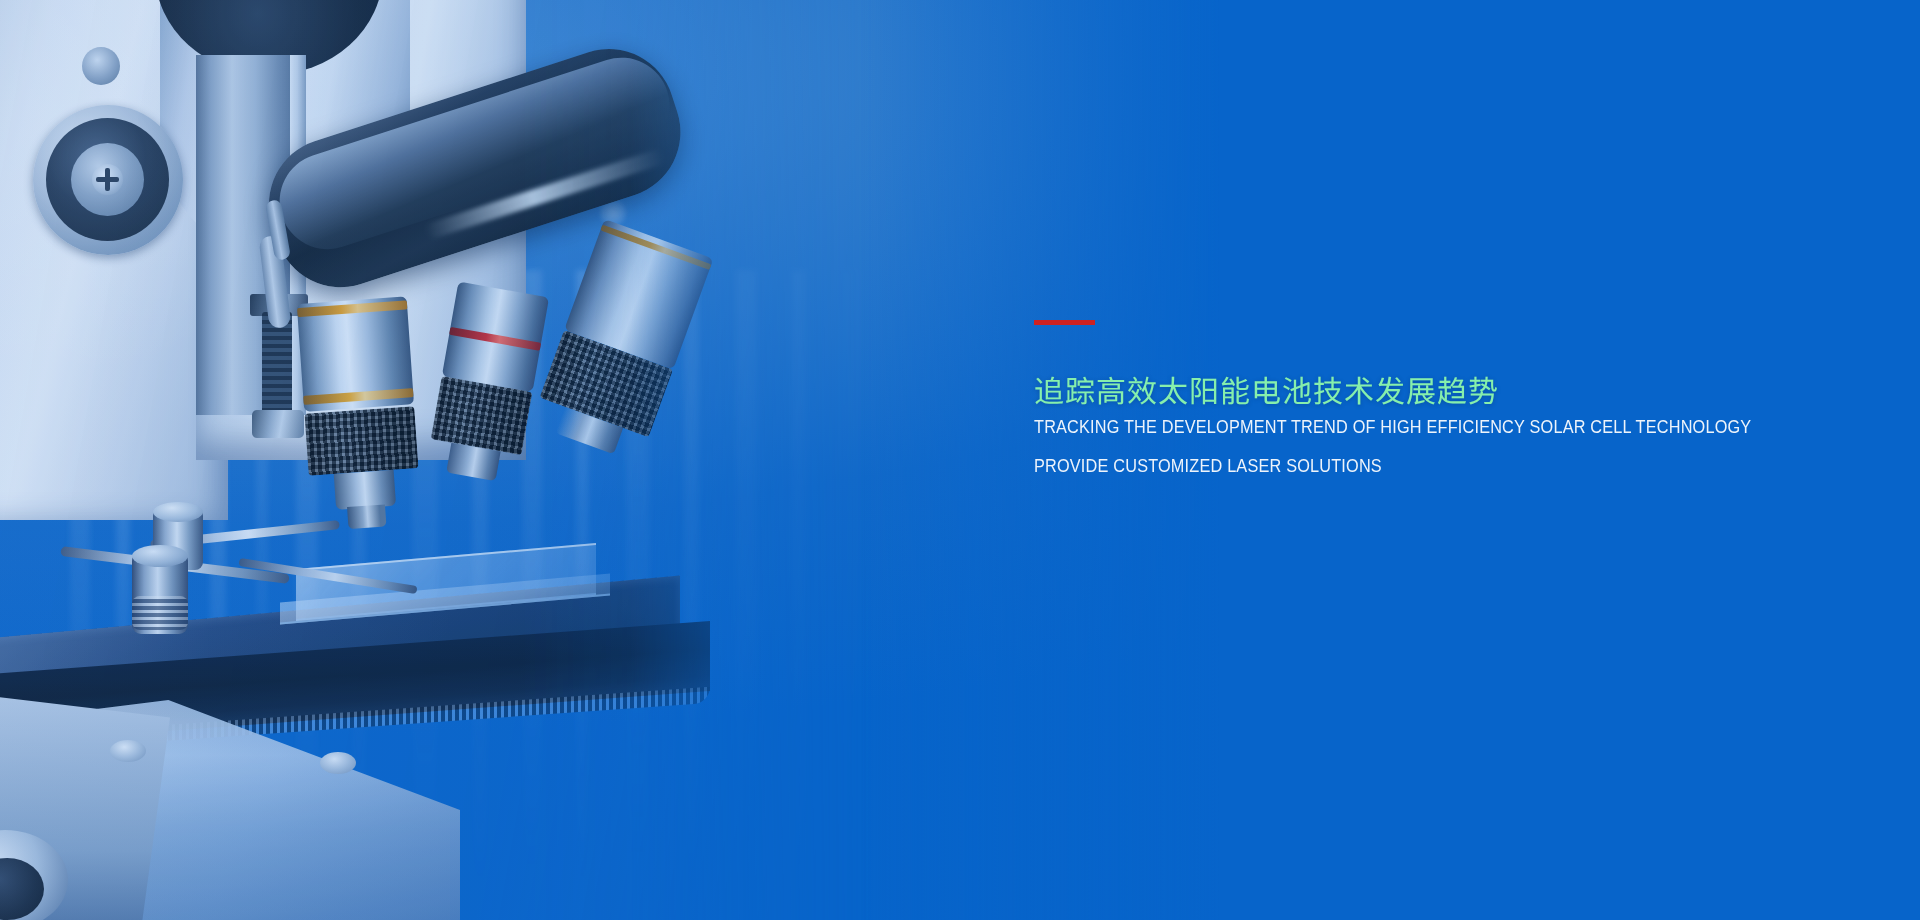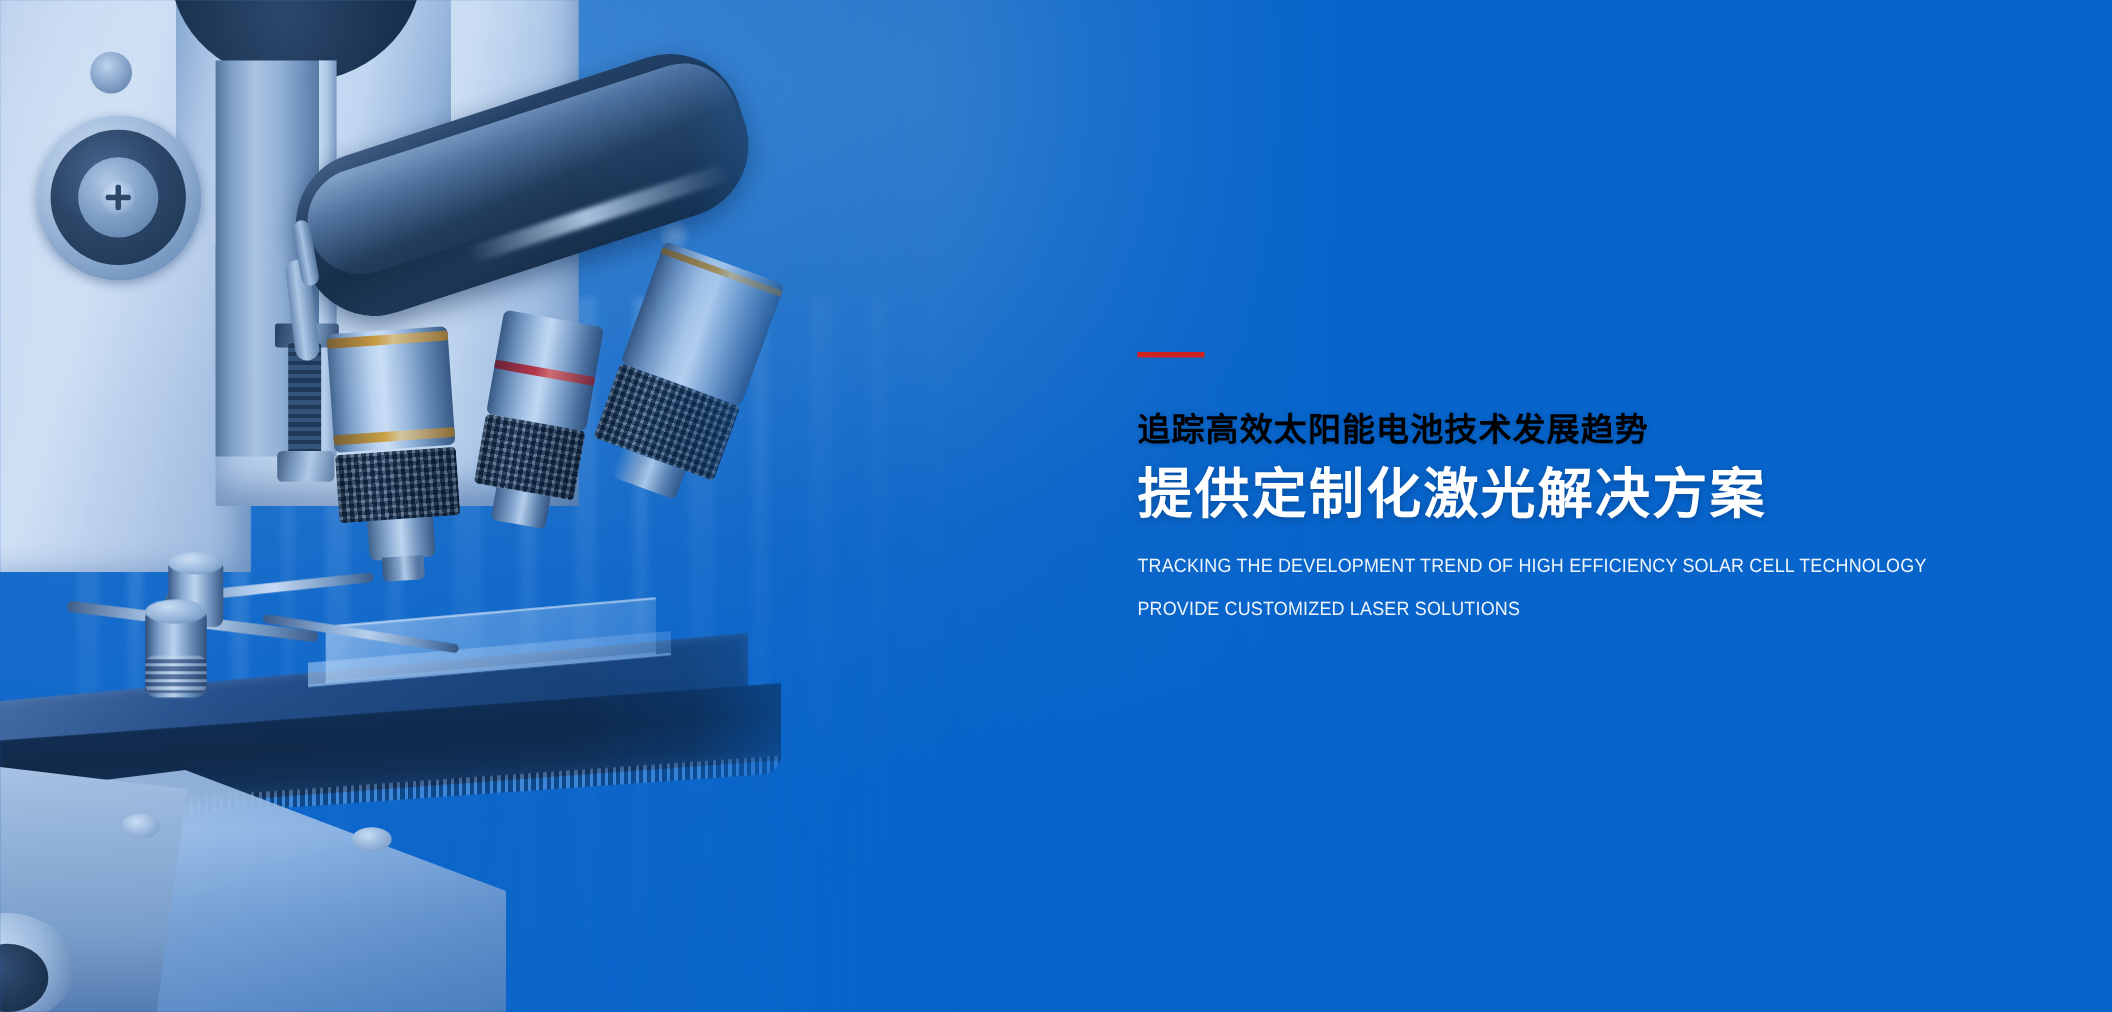--- a/index.html
+++ b/index.html
@@ -320,22 +320,22 @@
     left:1034px; top:320px;
     width:820px;
   }
   .accent-bar {
     width:61px; height:5px;
     background:#ce2221;
     margin-bottom:48px;
   }
   .headline-sm {
     font-size:30px;
-    font-weight:700;
-    color:#000000;
+    font-weight:400;
+    color:#86efac;
     letter-spacing:1px;
     line-height:1.25;
     margin-bottom:8px;
     text-shadow:0 1px 4px rgba(4,40,90,.35);
   }
   .headline-lg {
     font-size:50px;
     font-weight:700;
     color:#ffffff;
     letter-spacing:2px;
@@ -459,20 +459,19 @@
     <div class="photo-blue"></div>
   </div>
 
   <div class="bg-right-flat"></div>
 
   <div class="content">
     <div class="accent-bar"></div>
 
     <div class="headline-sm">追踪高效太阳能电池技术发展趋势</div>
 
-    <div class="headline-lg">提供定制化激光解决方案</div>
 
     <div class="subline">TRACKING THE DEVELOPMENT TREND OF HIGH EFFICIENCY SOLAR CELL TECHNOLOGY</div>
 
     <div class="subline">PROVIDE CUSTOMIZED LASER SOLUTIONS</div>
   </div>
 
 </div>
 
 </body></html>

